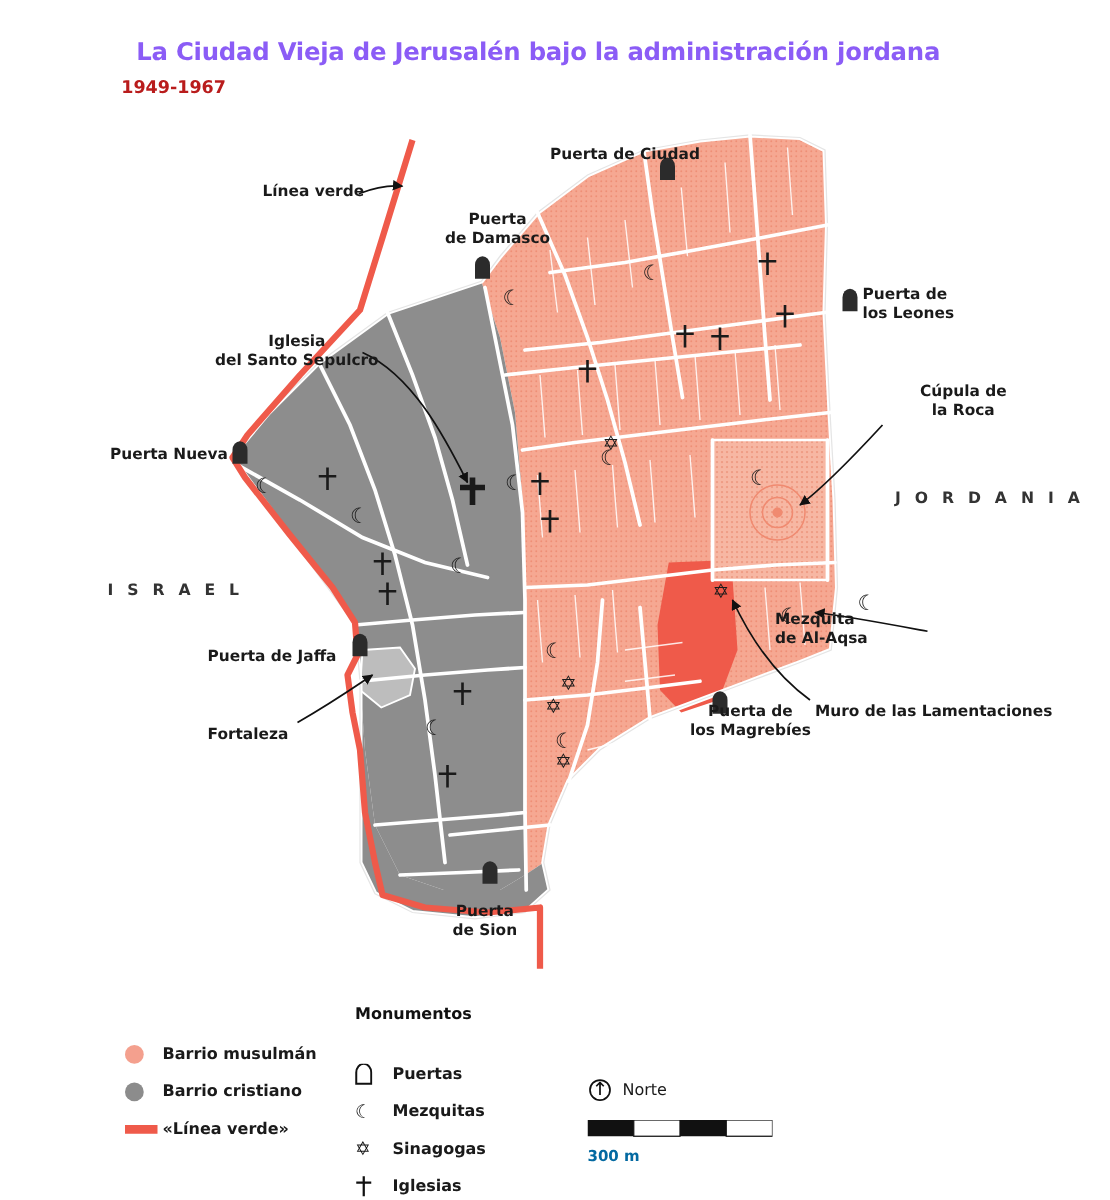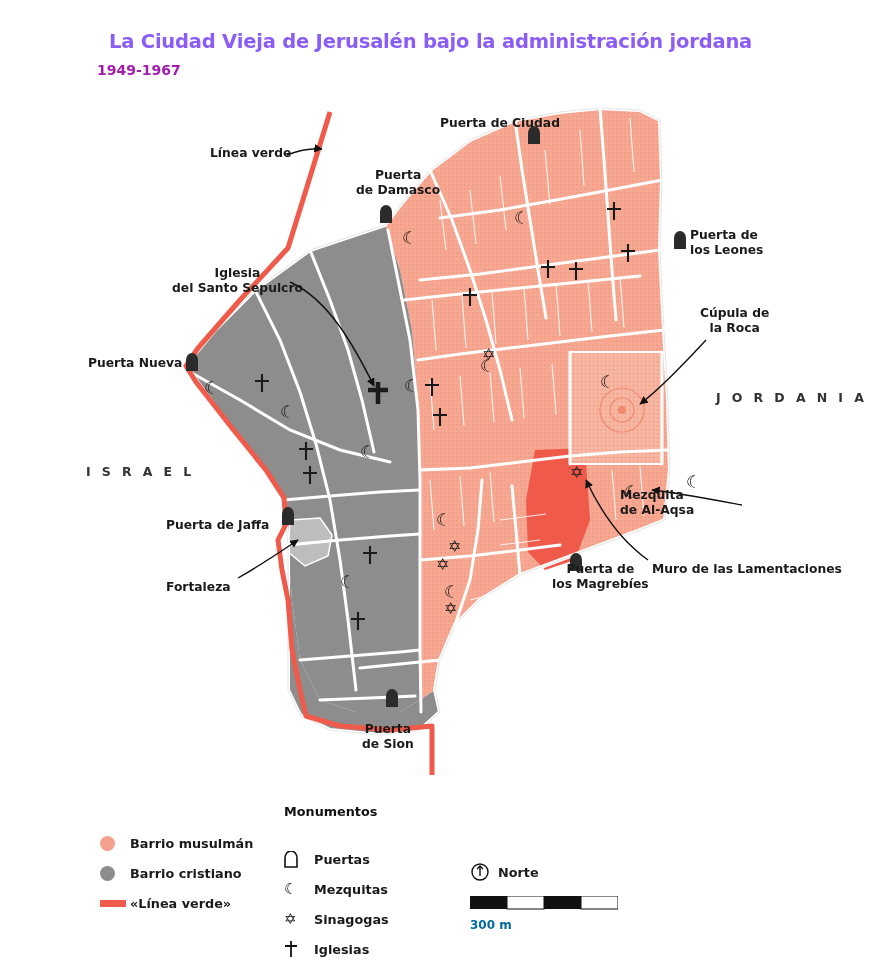--- a/index.html
+++ b/index.html
@@ -29,21 +29,21 @@
     color: #8b5cf6;
     white-space: nowrap;
     margin-left: 13px;
   }
   .subtitle {
     position: absolute;
     left: 97px;
     top: 62px;
     font-size: 14px;
     font-weight: bold;
-    color: #a21caf;
+    color: #b91c1c;
   }
   svg.mapsvg {
     position: absolute;
     left: 0;
     top: 0;
     width: 888px;
     height: 960px;
   }
   .lbl {
     position: absolute;
@@ -94,21 +94,21 @@
     font-size: 12.8px;
     font-weight: bold;
     margin-bottom: 25px;
     color: #111;
   }
   .greenline-sw {
     width: 26px; height: 7px; background: #ef5a4a; display: inline-block;
   }
   .northbox {
     position: absolute; left: 470px; top: 62px;
-    display: flex; align-items: center; font-size: 12.8px; font-weight: bold;
+    display: flex; align-items: center; font-size: 12.8px; font-weight: normal;
   }
   .scalebar {
     position: absolute; left: 470px; top: 96px;
   }
   .scale-label {
     position: absolute; left: 470px; top: 118px; width: 148px;
     font-size: 12px; font-weight: bold; color: #0369a1;
   }
   .glyph { font-size: 15px; line-height: 1; color: #111; }
 </style>
@@ -310,21 +310,21 @@
   </svg>
 
   <div class="lbl" style="left:210px; top:146px;text-align:center;">Línea verde</div>
   <div class="lbl center" style="left:440px; top:116px;">Puerta de Ciudad</div>
   <div class="lbl center" style="left:356px; top:168px;">Puerta
 de Damasco</div>
   <div class="lbl" style="left:690px; top:228px;">Puerta de
 los Leones</div>
   <div class="lbl center" style="left:172px; top:266px;">Iglesia
 del Santo Sepulcro</div>
-  <div class="lbl center" style="left:700px; top:306px;">Cúpula de
+  <div class="lbl center" style="left:736px; top:306px;">Cúpula de
 la Roca</div>
   <div class="lbl" style="left:88px; top:356px;">Puerta Nueva</div>
   <div class="lbl right" style="left:620px; top:488px; width:200px;">Mezquita
 de Al-Aqsa</div>
   <div class="lbl" style="left:166px; top:518px;">Puerta de Jaffa</div>
   <div class="lbl" style="left:652px; top:562px;">Muro de las Lamentaciones</div>
   <div class="lbl" style="left:166px; top:580px;">Fortaleza</div>
   <div class="lbl center" style="left:552px; top:562px;">Puerta de
 los Magrebíes</div>
   <div class="lbl center" style="left:362px; top:722px;">Puerta

